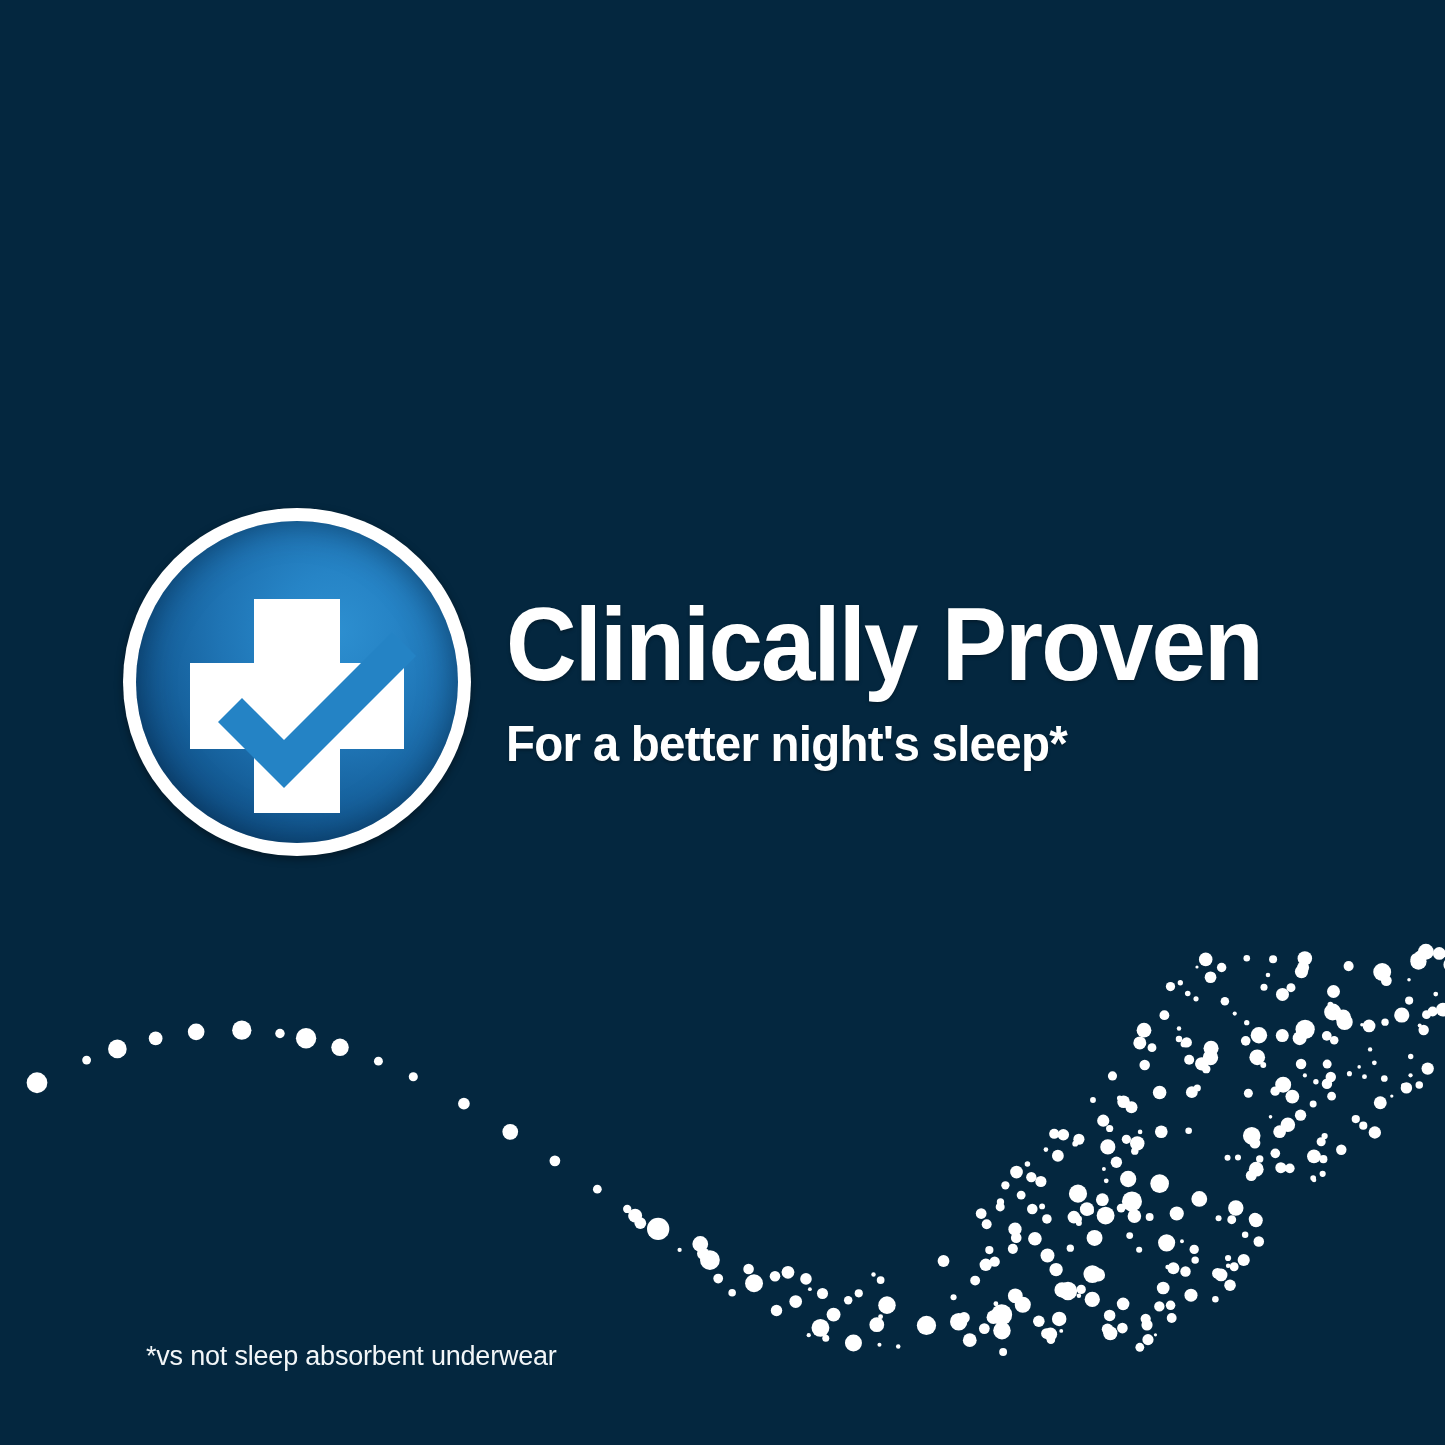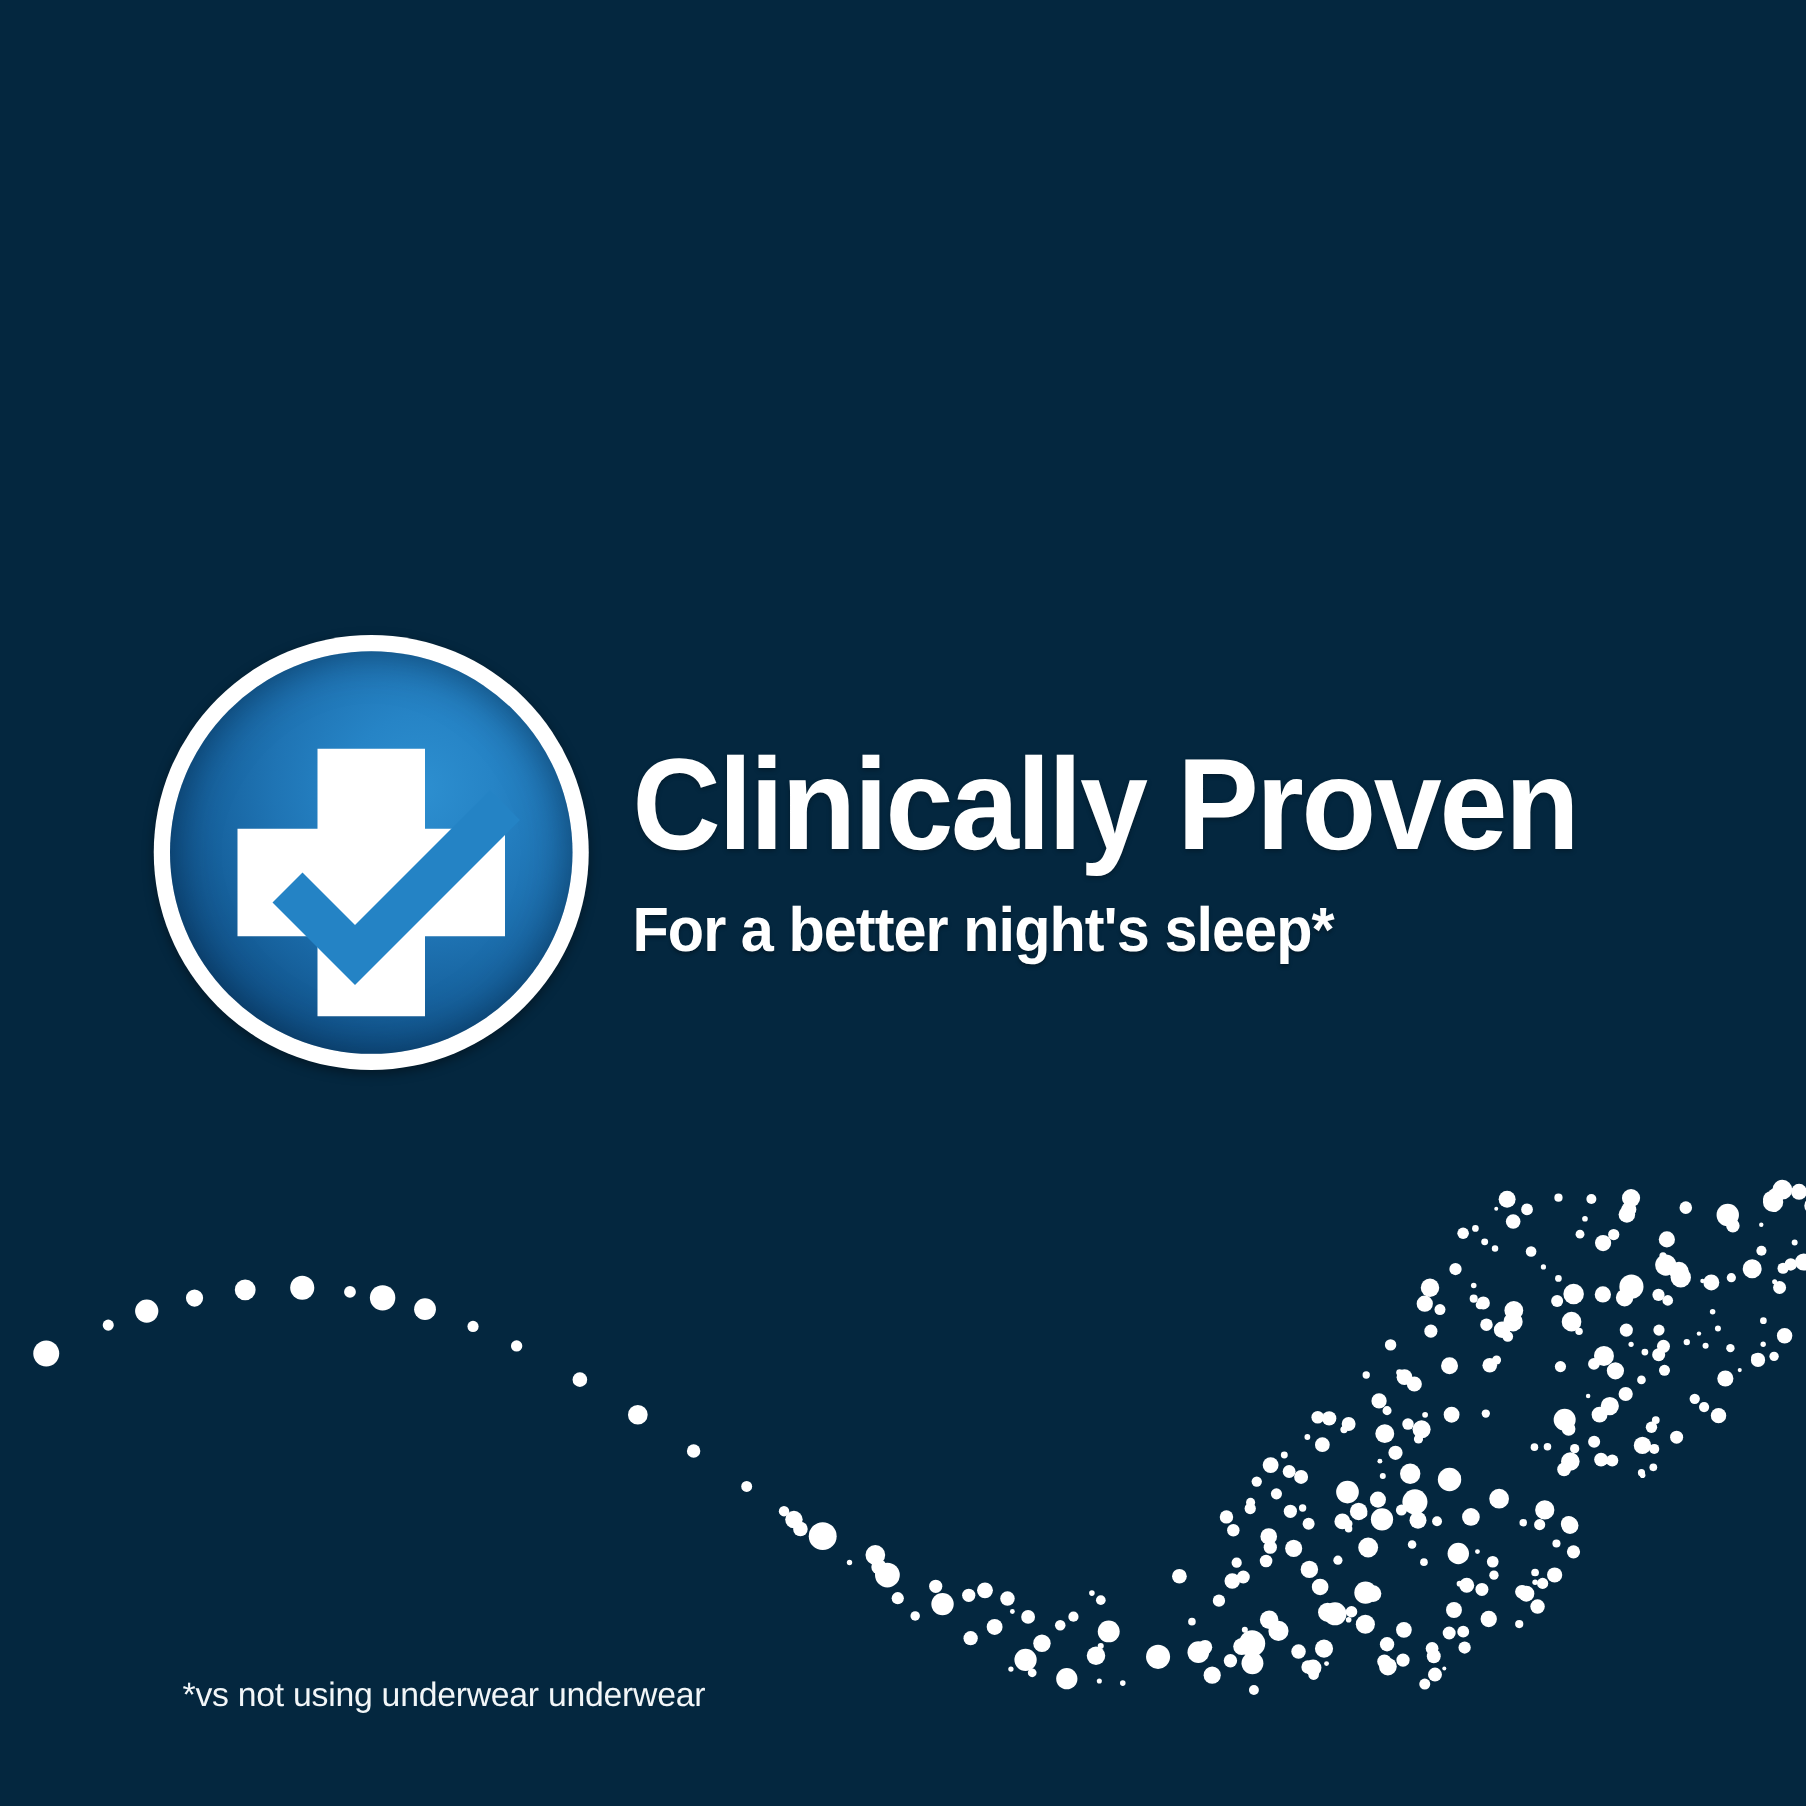--- a/index.html
+++ b/index.html
@@ -448,15 +448,15 @@
 
       <path d="M82 201 L106 177 L148 219 L256 111 L280 135 L148 267 Z" fill="#2483c5"></path>
     </svg>
   </div>
 
   <div id="headline-block">
     <h1 id="headline">Clinically Proven</h1>
     <p id="subhead">For a better night's sleep*</p>
   </div>
 
-  <p id="footnote">*vs not using underwear underwear</p>
+  <p id="footnote">*vs not sleep absorbent underwear</p>
 
 </div>
 
 </body></html>

